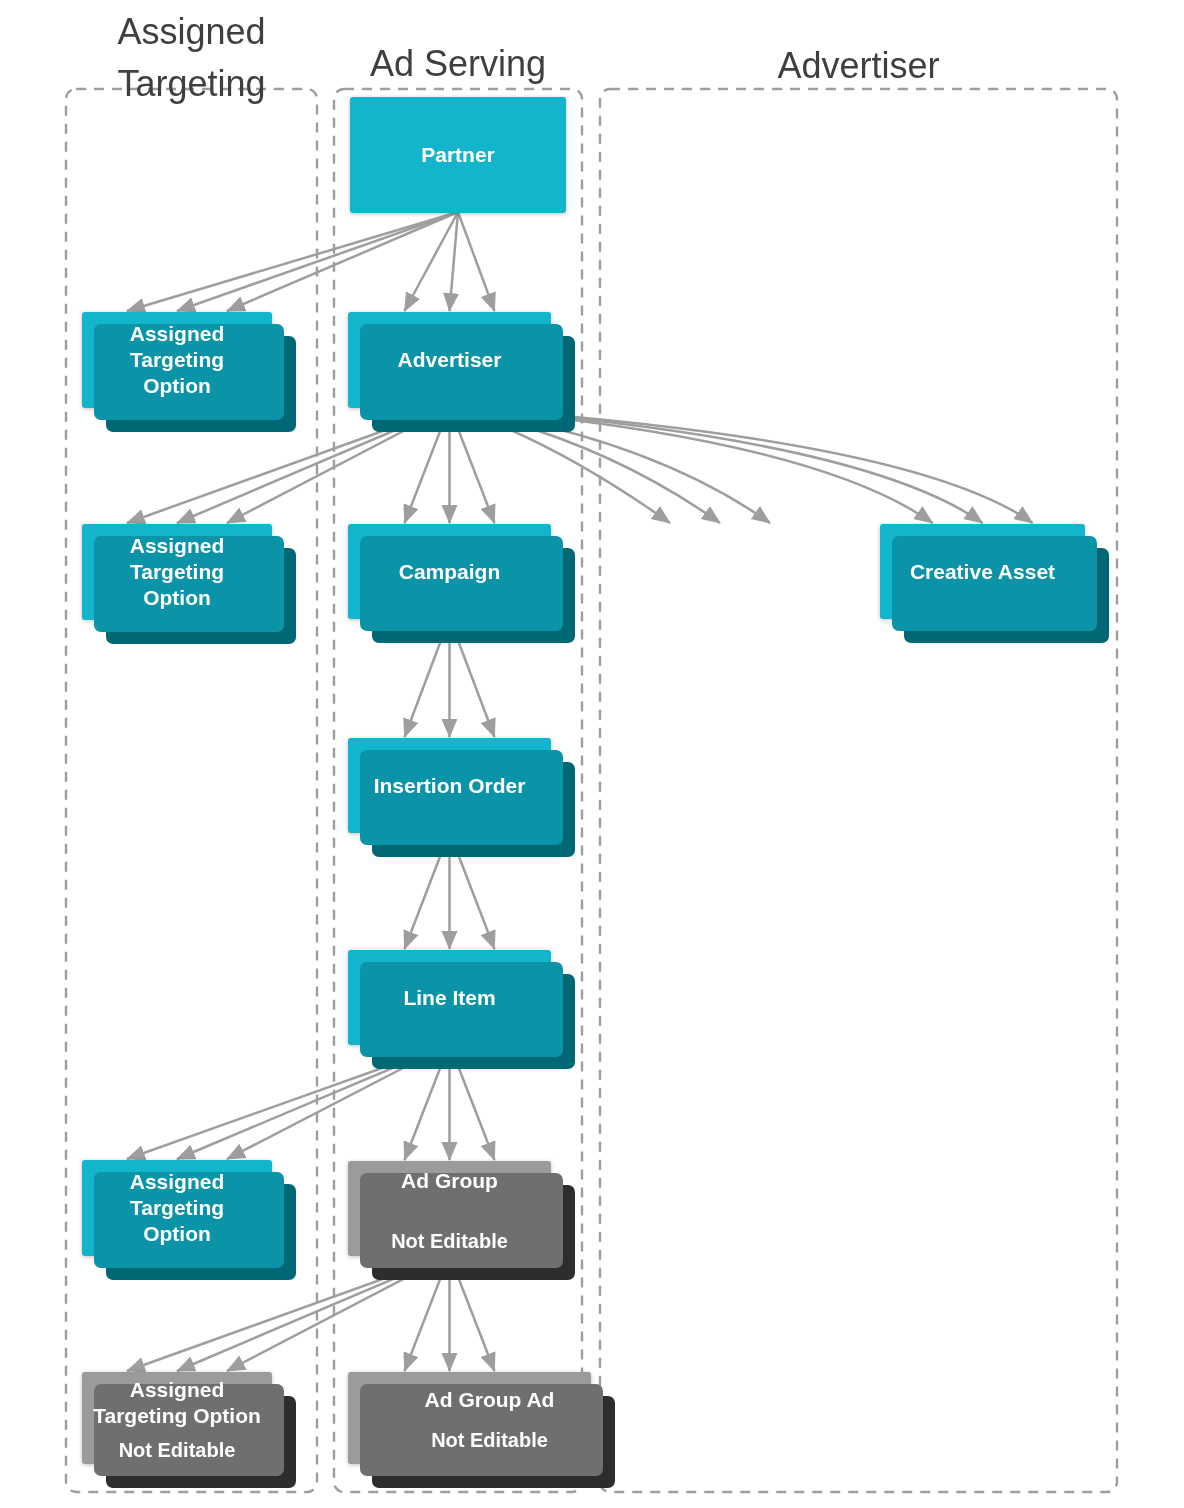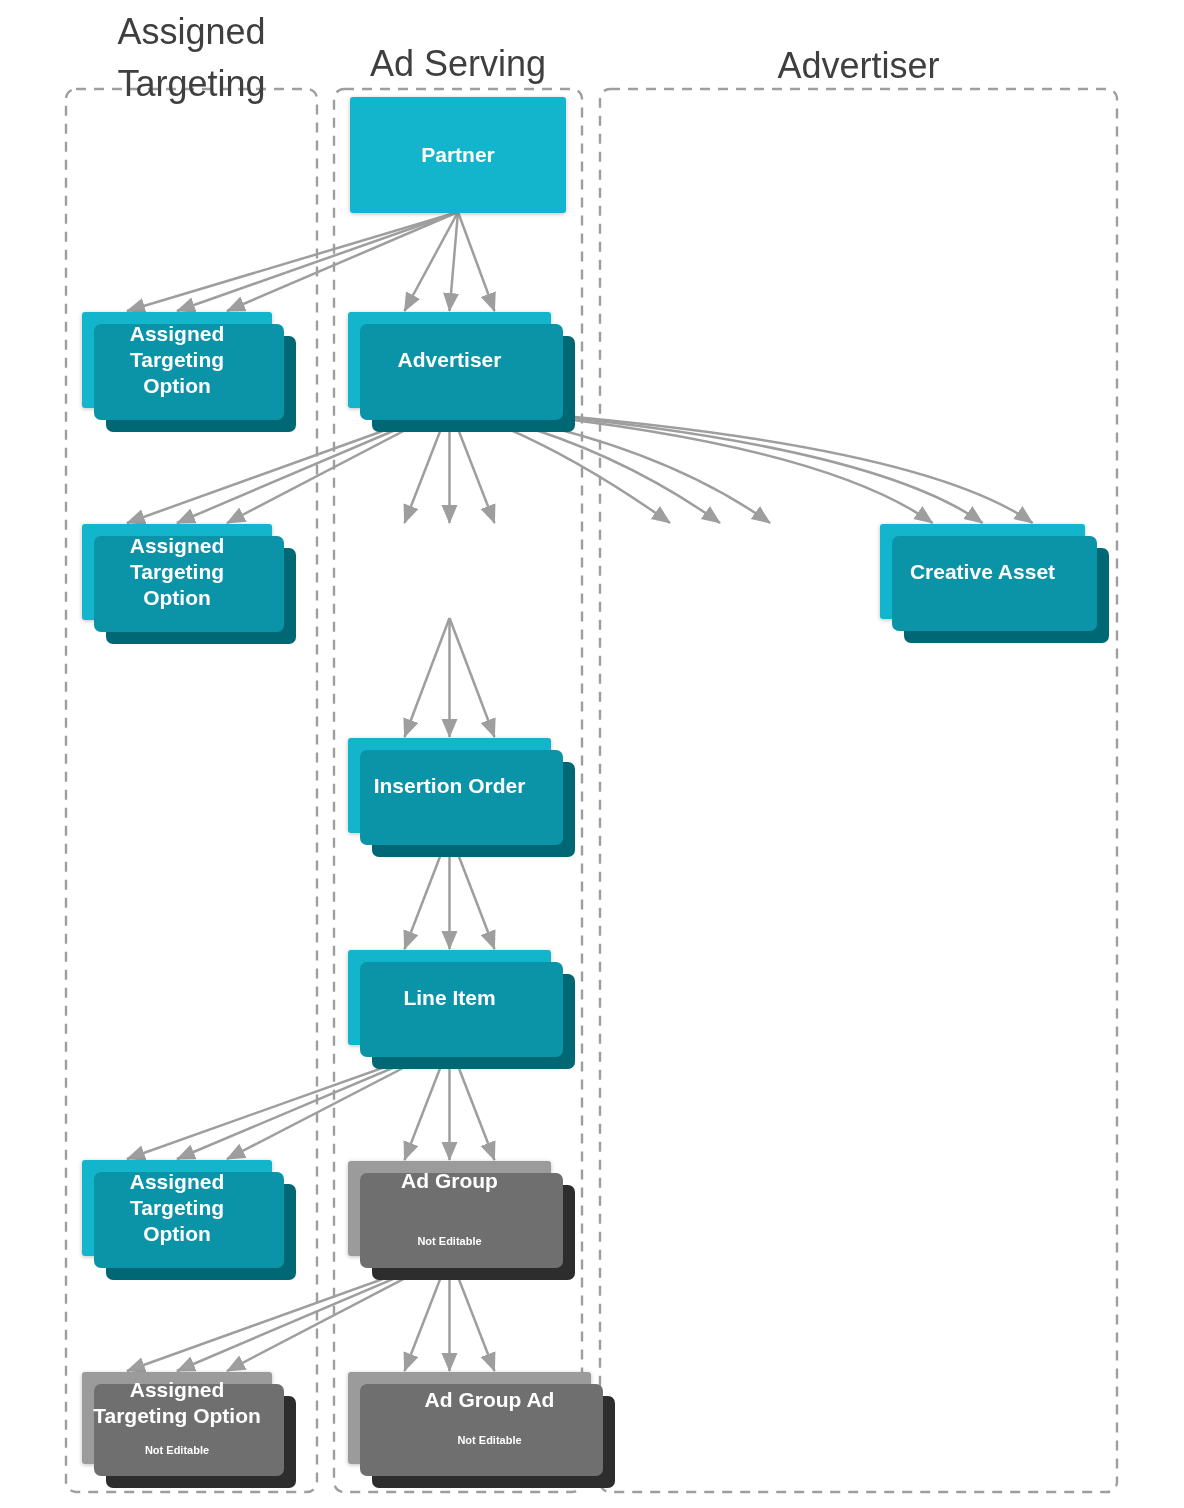--- a/index.html
+++ b/index.html
@@ -42,21 +42,21 @@
     flex-direction:column;
     align-items:center;
     justify-content:center;
     text-align:center;
     color:#ffffff;
     font-weight:bold;
     font-size:21px;
     line-height:26px;
     box-shadow:0 1px 4px rgba(0,0,0,0.25);
   }
-  .node .sub{font-size:11px;line-height:18px;margin-top:22px;}
+  .node .sub{font-size:20px;line-height:18px;margin-top:22px;}
   .node.cyan{background:#12b5cb;}
   .node.gray{background:#9b9b9b;}
   .stacked::before,.stacked::after{
     content:"";
     position:absolute;
     inset:0;
     border-radius:7px;
   }
   .stacked::before{transform:translate(24px,24px);z-index:-2;}
   .stacked::after{transform:translate(12px,12px);z-index:-1;}
@@ -155,20 +155,23 @@
   </div>
 
   <div class="node cyan stacked" id="n-advertiser">
     <span class="lbl">Advertiser</span>
   </div>
 
   <div class="node cyan stacked" id="n-ato2">
     <span class="lbl">Assigned Targeting Option</span>
   </div>
 
+  <div class="node cyan stacked" id="n-campaign">
+    <span class="lbl">Campaign</span>
+  </div>
 
 
   <div class="node cyan stacked" id="n-creative-asset">
     <span class="lbl">Creative Asset</span>
   </div>
 
   <div class="node cyan stacked" id="n-line-item">
     <span class="lbl">Line Item</span>
   </div>
 

